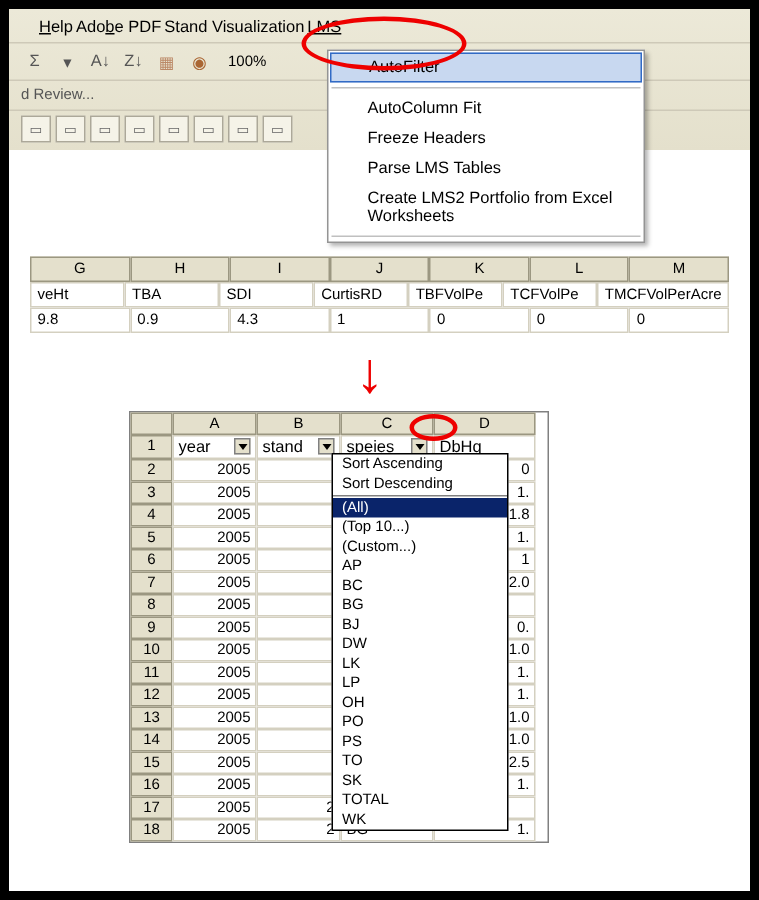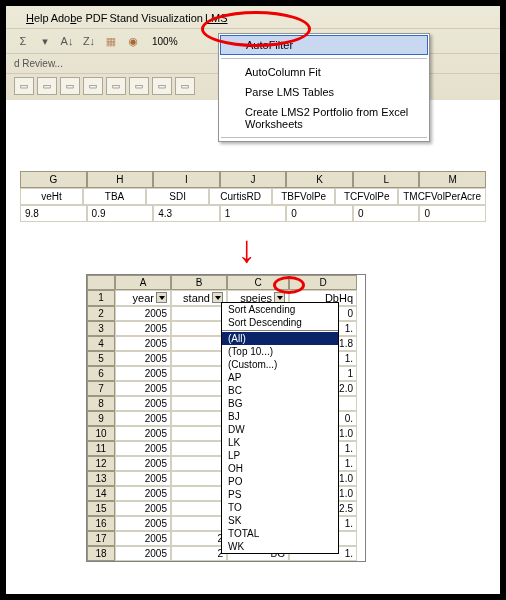--- a/index.html
+++ b/index.html
@@ -17,28 +17,28 @@
 .lms-menu{position:absolute;left:212px;top:27px;width:212px;background:#fff;border:1px solid #949494;box-shadow:2px 2px 3px rgba(0,0,0,.3);z-index:5}
 .lms-item{padding:4px 10px 4px 26px;font-size:11px}
 .lms-item.sel{background:#c8d8f0;border:1px solid #316ac5;margin:1px;padding:3px 9px 3px 25px}
 .lms-sep{height:1px;background:#c0c0c0;margin:3px 2px}
 .annot1{position:absolute;left:195px;top:5px;width:110px;height:36px;border:3px solid #e00;border-radius:50%;z-index:10}
 .sheet1{position:absolute;left:14px;top:165px;right:14px}
 .hdrrow{display:flex}
 .colh{flex:1;background:#e4e0cc;border:1px solid #9b9781;text-align:center;padding:2px;font-size:10px}
 .datarow{display:flex}
 .cell{flex:1;border:1px solid #d4d0c0;text-align:left;padding:2px 4px;font-size:10px;background:#fff}
-.cell.l{text-align:center}
+.cell.l{text-align:left}
 .arrow{position:absolute;left:231px;top:222px;color:#e00;font-size:38px;font-weight:bold}
 .sheet2{position:absolute;left:80px;top:268px;width:280px;border:1px solid #808080}
 .s2row{display:flex}
 .rh{width:28px;background:#e4e0cc;border:1px solid #9b9781;text-align:center;font-size:10px;padding:1px}
 .ch2{background:#e4e0cc;border:1px solid #9b9781;text-align:center;font-size:10px;padding:1px}
 .c2{border:1px solid #d4d0c0;font-size:10px;padding:1px 3px;background:#fff;text-align:right}
-.c2.l{text-align:right}
+.c2.l{text-align:left}
 .cA{width:56px}.cB{width:56px}.cC{width:62px}.cD{width:68px}
 .fbtn{display:inline-block;width:11px;height:11px;background:#e4e0cc;border:1px solid #808080;float:right;margin-left:2px;position:relative}
 .fbtn::after{content:"";position:absolute;left:2px;top:3px;border-left:3px solid transparent;border-right:3px solid transparent;border-top:4px solid #000}
 .dd{position:absolute;left:134px;top:27px;width:118px;background:#fff;border:1px solid #000;z-index:6}
 .dd-item{padding:1px 6px;font-size:10px}
 .dd-item.sel{background:#0a246a;color:#fff}
 .dd-sep{height:1px;background:#808080;margin:1px 0}
 .annot2{position:absolute;left:186px;top:1px;width:32px;height:18px;border:3px solid #e00;border-radius:50%;z-index:10}
 </style>
 </head>
@@ -72,20 +72,21 @@
     <span class="tbtn2">▭</span>
   </div>
 </div>
 
 <div class="annot1"></div>
 
 <div class="lms-menu">
   <div class="lms-item sel">AutoFilter</div>
   <div class="lms-sep"></div>
   <div class="lms-item">AutoColumn Fit</div>
+  <div class="lms-item">Freeze Headers</div>
   <div class="lms-item">Parse LMS Tables</div>
   <div class="lms-item">Create LMS2 Portfolio from Excel Worksheets</div>
   <div class="lms-sep"></div>
 </div>
 
 <div class="sheet1">
   <div class="hdrrow" id="s1cols">
       <div class="colh">G</div>
       <div class="colh">H</div>
       <div class="colh">I</div>

